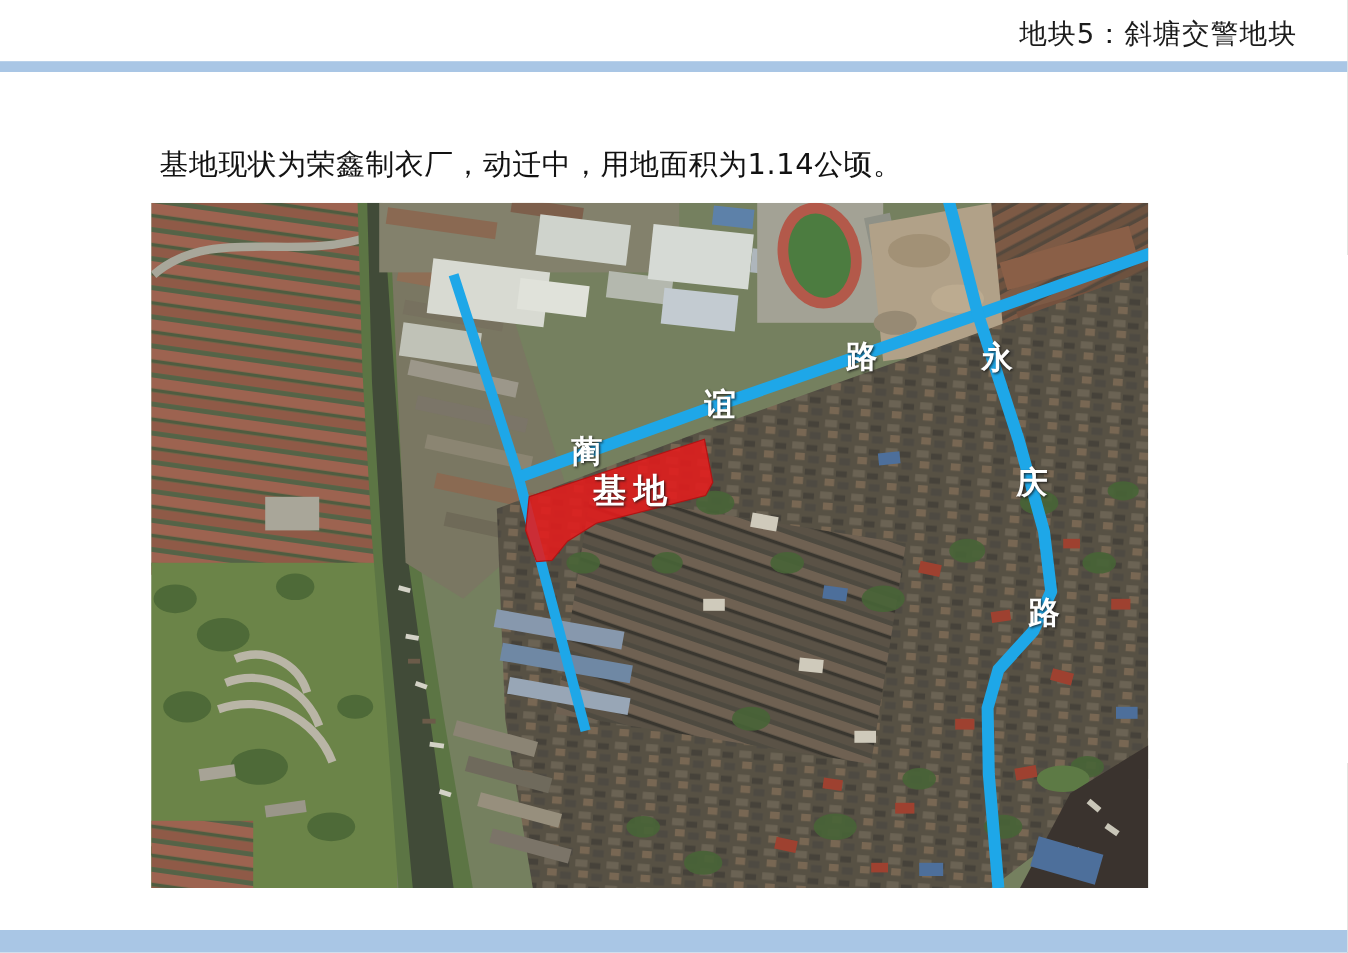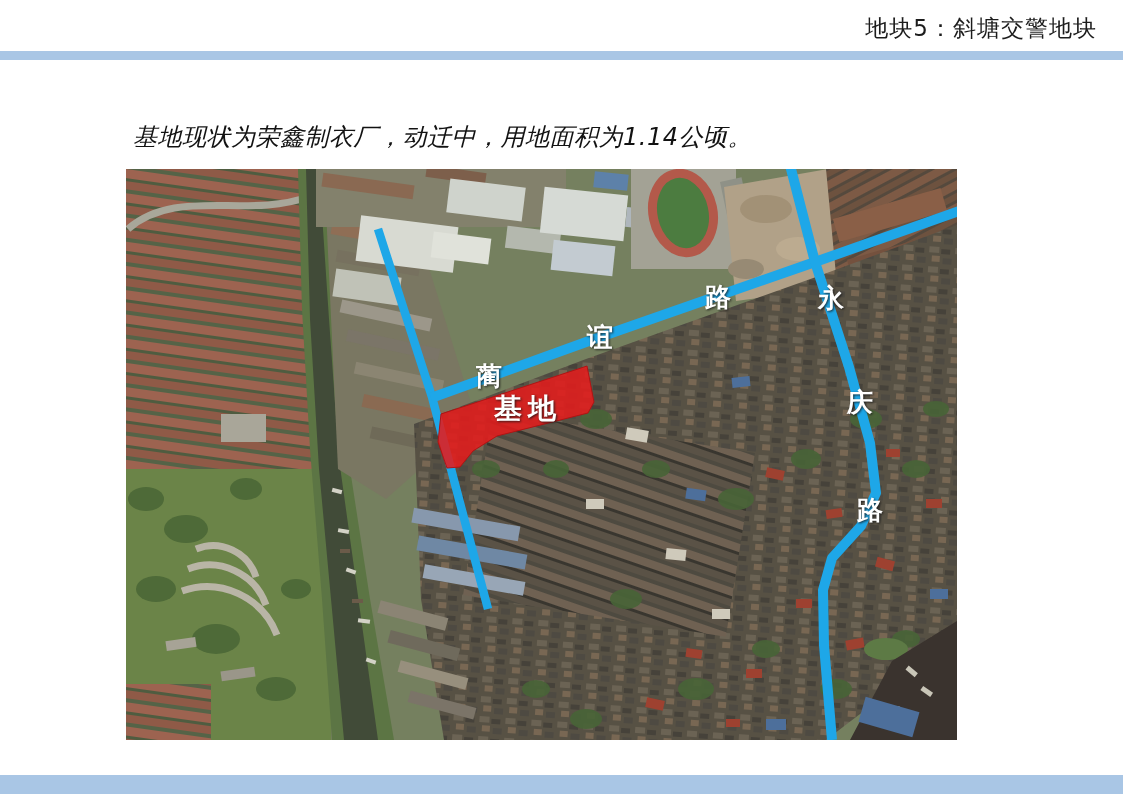--- a/index.html
+++ b/index.html
@@ -2,36 +2,36 @@
 <html><head>
 <meta charset="utf-8">
 <style>
   html,body{margin:0;padding:0;background:#e8e8e8;}
   .canvas{
     position:relative;width:1123px;height:794px;background:#ffffff;
     font-family:"DejaVu Sans","Liberation Sans",sans-serif;overflow:hidden;
     margin:0 auto;
   }
   .corner-label{
-    position:absolute;top:13px;right:26px;font-size:23px;font-weight:500;
+    position:absolute;top:13px;right:42px;font-size:23px;font-weight:500;
     color:#1c1c1c;letter-spacing:1px;white-space:nowrap;
   }
   .top-strip{
     position:absolute;top:51px;left:0;width:100%;height:9px;background:#a9c6e5;
   }
   .title-bar{
     position:absolute;top:51px;left:0;width:248px;height:52px;background:#a9c6e5;
   }
   .title-bar .title-text{
     display:block;padding-left:30px;line-height:52px;font-size:34px;font-weight:bold;
     color:#ffffff;white-space:nowrap;
   }
   .body-par{
     position:absolute;top:121px;left:133px;font-size:24px;color:#121212;
-    letter-spacing:0.5px;white-space:nowrap;font-style:italic;
+    letter-spacing:0.5px;white-space:nowrap;
   }
   .map-figure{
     position:absolute;left:126px;top:169px;width:831px;height:571px;overflow:hidden;
   }
   .map-figure svg{display:block;width:100%;height:100%;}
   .maplabel{
     font-family:"DejaVu Sans","Liberation Sans",sans-serif;font-weight:bold;fill:#ffffff;
     filter:drop-shadow(1.5px 1.5px 1px rgba(20,20,20,0.8));
   }
   .footer-bar{

